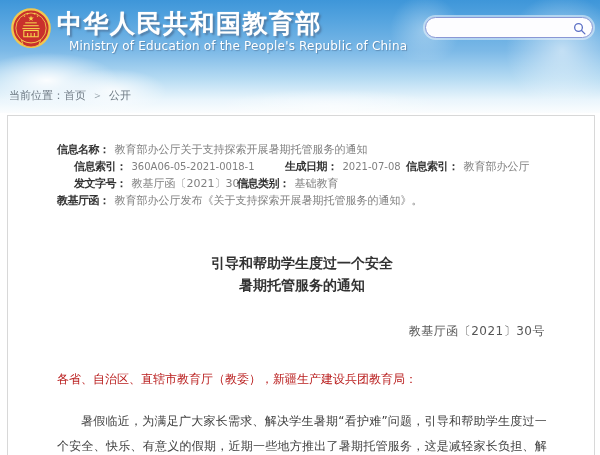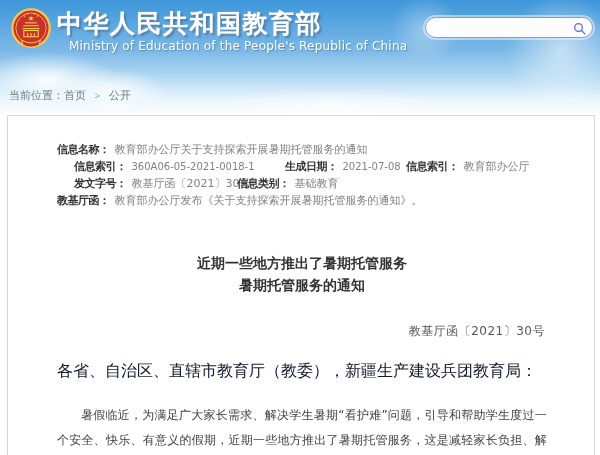--- a/index.html
+++ b/index.html
@@ -76,21 +76,21 @@
   .mg-w2 { width: 152px; padding-left: 48px; }
 
   .doc-title {
     margin-top: 41px; text-align: center;
     font-size: 14px; font-weight: bold; color: #333333; line-height: 22px;
   }
   .doc-number {
     margin-top: 27px; text-align: right; padding-right: 2px;
     font-size: 12px; color: #555555; letter-spacing: .5px;
   }
-  .salutation { margin-top: 21px; font-size: 16px; color: #0f172a; }
+  .salutation { margin-top: 31px; font-size: 12px; color: #b91c1c; }
   .body-para {
     margin-top: 21px; font-size: 12px; color: #404040;
     line-height: 25px; text-indent: 2em; text-align: justify; letter-spacing: .2px;
   }
 </style>
 </head>
 <body>
 
 <div class="page">
 
@@ -160,21 +160,21 @@
         </span><span class="mgroup">
           <span class="meta-label">信息类别：</span><span class="meta-value">基础教育</span>
         </span>
       </div>
       <div class="meta-row">
         <span class="meta-label">教基厅函：</span><span class="meta-value">教育部办公厅发布《关于支持探索开展暑期托管服务的通知》。</span>
       </div>
     </div>
 
     <h1 class="doc-title">
-      <span>近期一些地方推出了暑期托管服务</span><br>
+      <span>引导和帮助学生度过一个安全</span><br>
       <span>暑期托管服务的通知</span>
     </h1>
 
     <div class="doc-number">教基厅函〔2021〕30号</div>
 
     <div class="salutation">各省、自治区、直辖市教育厅（教委），新疆生产建设兵团教育局：</div>
 
     <p class="body-para">暑假临近，为满足广大家长需求、解决学生暑期“看护难”问题，引导和帮助学生度过一个安全、快乐、有意义的假期，近期一些地方推出了暑期托管服务，这是减轻家长负担、解决人民群众急难愁盼问题的创新举措，是加强教育关爱、促进学生全面健康成长的有益探索。为引导支持有条件的地方积极探索开展暑期托管服务工作，现将有关事项通知如下。</p>
 
   </div>

